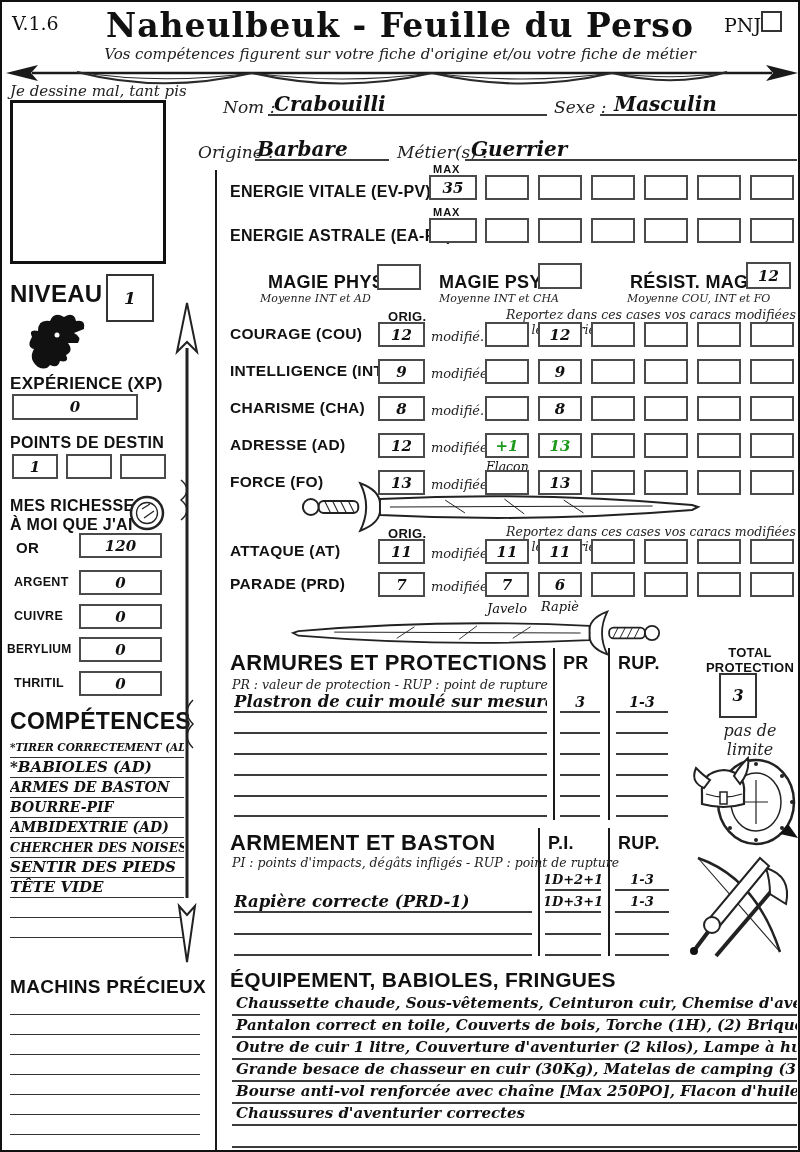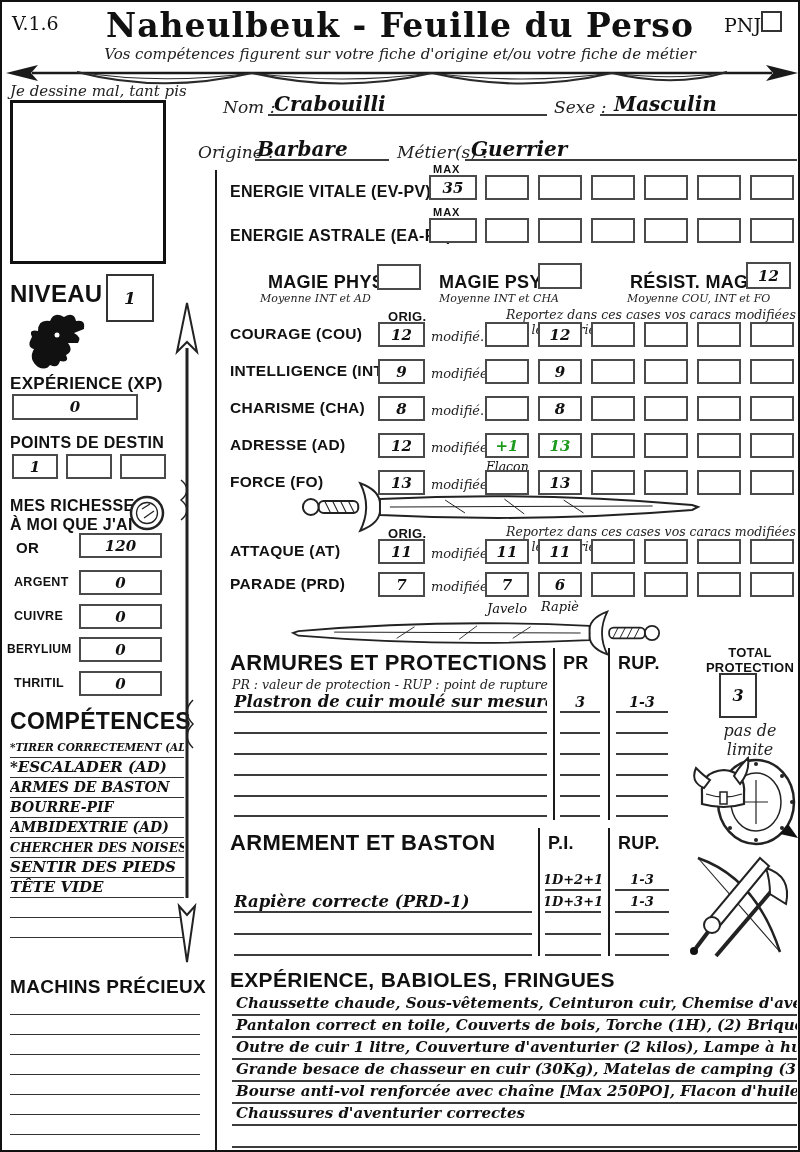--- a/index.html
+++ b/index.html
@@ -79,21 +79,21 @@
   <div class="abs hd" style="left:12px;top:607px;font-size:12.5px">CUIVRE</div>
   <div class="box" style="left:77px;top:602px;width:83px">0</div>
   <div class="abs hd" style="left:5px;top:640px;font-size:12px">BERYLIUM</div>
   <div class="box" style="left:77px;top:635px;width:83px">0</div>
   <div class="abs hd" style="left:12px;top:674px;font-size:12.5px">THRITIL</div>
   <div class="box" style="left:77px;top:669px;width:83px">0</div>
 
   <div class="abs hd" style="left:8px;top:706px;font-size:23px">COMPÉTENCES</div>
   <div class="abs" style="left:8px;top:736px;width:174px">
     <div class="skill" style="font-size:10.5px;line-height:19px">*TIRER CORRECTEMENT (AD)</div>
-    <div class="skill" style="font-size:15px;line-height:19px">*ESCALADER (AD)</div>
+    <div class="skill" style="font-size:15px;line-height:19px">*BABIOLES (AD)</div>
     <div class="skill" style="line-height:19px">ARMES DE BASTON</div>
     <div class="skill" style="line-height:19px">BOURRE-PIF</div>
     <div class="skill" style="line-height:19px">AMBIDEXTRIE (AD)</div>
     <div class="skill" style="font-size:12.5px;line-height:19px">CHERCHER DES NOISES</div>
     <div class="skill" style="font-size:15px;line-height:19px">SENTIR DES PIEDS</div>
     <div class="skill" style="font-size:15px;line-height:19px">TÊTE VIDE</div>
     <div class="skill"></div>
     <div class="skill"></div>
   </div>
 
@@ -311,20 +311,21 @@
     <path d="M48 42 Q58 30 56 16 Q46 26 42 34 Z" fill="#fff" stroke="#222" stroke-width="2"></path>
     <path d="M14 52 Q32 58 50 52" stroke="#222" fill="none" stroke-width="1.3"></path>
     <rect x="28" y="50" width="7" height="12" fill="#fff" stroke="#222" stroke-width="1.5"></rect>
   </svg>
 
   <div class="abs hd" style="left:228px;top:828px;font-size:22px">ARMEMENT ET BASTON</div>
   <div class="abs hd" style="left:546px;top:831px;font-size:18px">P.I.</div>
   <div class="abs hd" style="left:616px;top:831px;font-size:18px">RUP.</div>
   <div class="vline" style="left:536px;top:826px;height:128px"></div>
   <div class="vline" style="left:606px;top:826px;height:128px"></div>
+  <div class="abs script" style="left:230px;top:853px;font-size:12.5px">PI : points d'impacts, dégâts infligés - RUP : point de rupture</div>
 
   <div class="cell ctr" style="left:543px;top:868px;width:56px;height:21px;font-size:13px">1D+2+1</div>
   <div class="cell ctr" style="left:613px;top:868px;width:54px;height:21px;font-size:13px">1-3</div>
 
   <div class="cell" style="left:232px;top:890px;width:298px;height:21px;font-size:16.5px">Rapière correcte (PRD-1)</div>
   <div class="cell ctr" style="left:543px;top:890px;width:56px;height:21px;font-size:13px">1D+3+1</div>
   <div class="cell ctr" style="left:613px;top:890px;width:54px;height:21px;font-size:13px">1-3</div>
 
   <div class="cell" style="left:232px;top:912px;width:298px;height:21px"></div>
   <div class="cell ctr" style="left:543px;top:912px;width:56px;height:21px"></div>
@@ -338,21 +339,21 @@
     <path d="M16 6 Q74 26 98 100" fill="none" stroke="#222" stroke-width="2.5"></path>
     <line x1="16" y1="6" x2="98" y2="100" stroke="#222" stroke-width="1.1"></line>
     <path d="M34 104 L92 36" stroke="#222" stroke-width="4"></path>
     <path d="M84 16 Q110 24 104 52 L88 42 Q88 28 84 16 Z" fill="#fff" stroke="#222" stroke-width="2"></path>
     <path d="M78 6 L87 14 L36 76 L26 68 Z" fill="#fff" stroke="#222" stroke-width="2"></path>
     <circle cx="30" cy="73" r="8" fill="#fff" stroke="#222" stroke-width="2"></circle>
     <path d="M26 80 L14 96" stroke="#222" stroke-width="4"></path>
     <circle cx="12" cy="99" r="4" fill="#111"></circle>
   </svg>
 
-  <div class="abs hd" style="left:228px;top:966px;font-size:21px">EXPÉRIENCE, BABIOLES, FRINGUES</div>
+  <div class="abs hd" style="left:228px;top:966px;font-size:21px">ÉQUIPEMENT, BABIOLES, FRINGUES</div>
   <div class="cell" style="left:230px;top:992px;width:565px;height:22px;font-size:15px;padding-left:4px">Chaussette chaude, Sous-vêtements, Ceinturon cuir, Chemise d'aventurier correcte</div>
   <div class="cell" style="left:230px;top:1014px;width:565px;height:22px;font-size:15px;padding-left:4px">Pantalon correct en toile, Couverts de bois, Torche (1H), (2) Briquet amadou, Écuelle</div>
   <div class="cell" style="left:230px;top:1036px;width:565px;height:22px;font-size:15px;padding-left:4px">Outre de cuir 1 litre, Couverture d'aventurier (2 kilos), Lampe à huile</div>
   <div class="cell" style="left:230px;top:1058px;width:565px;height:22px;font-size:15px;padding-left:4px">Grande besace de chasseur en cuir (30Kg), Matelas de camping (3 kilos) (+1PV/Heure)</div>
   <div class="cell" style="left:230px;top:1080px;width:565px;height:22px;font-size:15px;padding-left:4px">Bourse anti-vol renforcée avec chaîne [Max 250PO], Flacon d'huile (24h)</div>
   <div class="cell" style="left:230px;top:1102px;width:565px;height:22px;font-size:15px;padding-left:4px">Chaussures d'aventurier correctes</div>
   <div class="cell" style="left:230px;top:1124px;width:565px;height:22px;font-size:15px;padding-left:4px"></div>
 
 </div>
 

